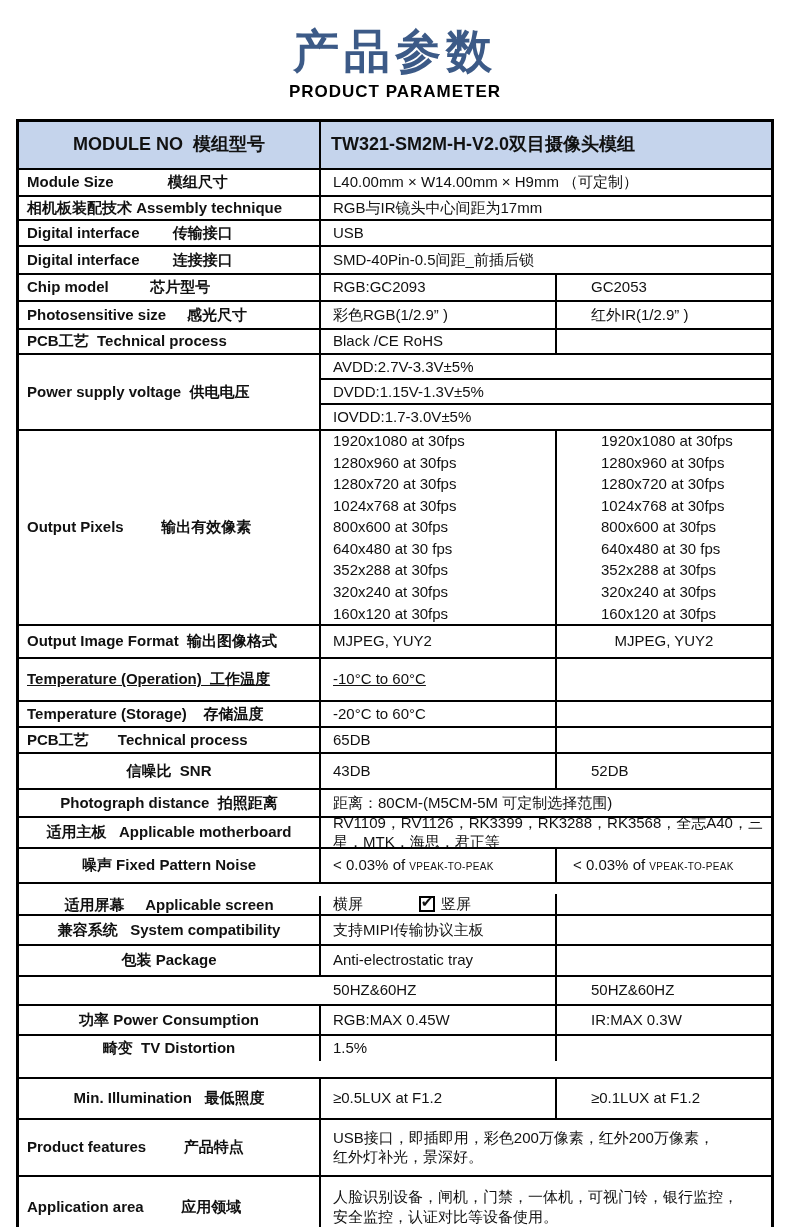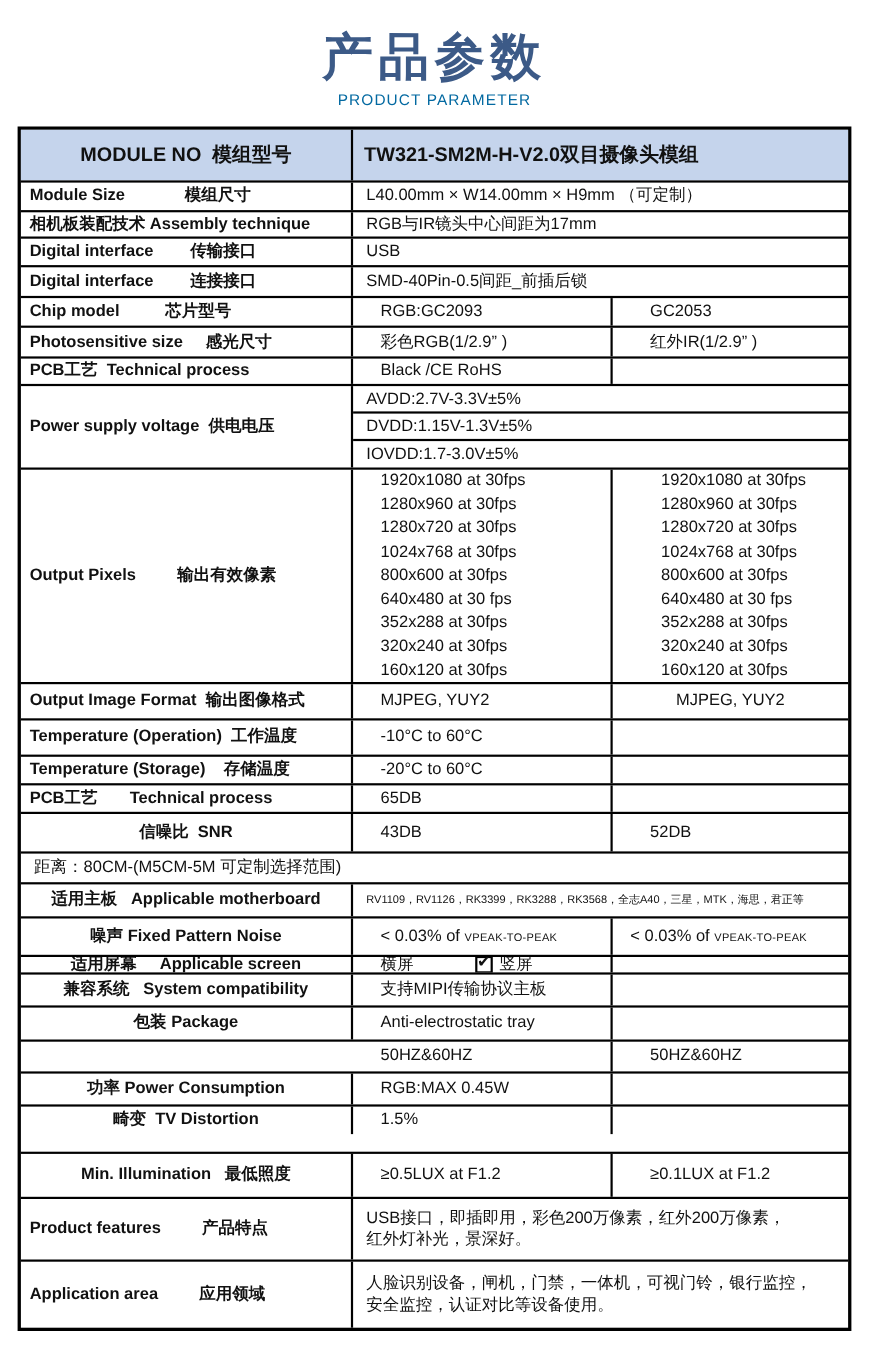--- a/index.html
+++ b/index.html
@@ -8,21 +8,21 @@
     width:790px; height:1227px; margin:0 auto;
     font-family:"Liberation Sans","DejaVu Sans",sans-serif;
     color:#111111;
   }
   .title-wrap { text-align:center; padding-top:26px; }
   .title-zh {
     font-size:46px; font-weight:bold; color:#3c5a87; letter-spacing:5px;
     line-height:1.1;
   }
   .title-en {
-    font-size:14px; font-weight:400; color:#0369a1; letter-spacing:1px;
+    font-size:17px; font-weight:700; color:#000000; letter-spacing:1px;
     margin-top:5px;
   }
   .spec-table {
     width:758px; margin:17px auto 0;
     border:3px solid #000;
   }
   .row { display:flex; border-top:2px solid #000; }
   .row:first-child { border-top:none; }
   .cell { display:flex; align-items:center; overflow:hidden; }
   .label {
@@ -32,21 +32,21 @@
     padding-left:8px; white-space:pre-wrap; line-height:1.15;
   }
   .label.center { justify-content:center; padding-left:0; padding-right:0; text-align:center; }
   .hdr { background:#c5d4ec; }
   .hdr .label { font-size:18px; justify-content:center; padding-left:0; }
   .hdr .value { font-size:18px; font-weight:bold; padding-left:10px; }
   .value {
     flex:1 1 auto; font-size:15px; padding-left:12px;
     white-space:pre-wrap; line-height:1.3;
   }
-  .v1 { width:236px; flex:0 0 236px; border-right:2px solid #000; padding-left:25px; }
+  .v1 { width:236px; flex:0 0 236px; border-right:2px solid #000; padding-left:12px; }
   .v2 { flex:1 1 auto; padding-left:34px; }
   .v2.centered { justify-content:center; padding-left:0; }
   .subwrap { flex:1 1 auto; display:flex; flex-direction:column; }
   .subline {
     flex:1 1 auto; display:flex; align-items:center;
     padding-left:12px; font-size:15px; border-top:2px solid #000;
   }
   .subline:first-child { border-top:none; }
   .multiline { white-space:pre-line; line-height:21.6px; font-size:15px; }
   .multiline.v2 { padding-left:44px; }
@@ -129,53 +129,54 @@
 640x480 at 30 fps
 352x288 at 30fps
 320x240 at 30fps
 160x120 at 30fps</div>
     </div>
     <div class="row" style="height: 33px;">
       <div class="cell label">Output Image Format  输出图像格式</div>
       <div class="cell value v1">MJPEG, YUY2</div>
       <div class="cell value v2 centered">MJPEG, YUY2</div>
     </div>
-    <div class="row" style="height: 33px;">
+    <div class="row" style="height: 43px; text-decoration: underline;">
       <div class="cell label">Temperature (Operation)  工作温度</div>
       <div class="cell value v1">-10°C to 60°C</div>
       <div class="cell value v2"></div>
     </div>
     <div class="row" style="height: 26px;">
       <div class="cell label">Temperature (Storage)    存储温度</div>
       <div class="cell value v1">-20°C to 60°C</div>
       <div class="cell value v2"></div>
     </div>
     <div class="row" style="height: 26px;">
       <div class="cell label">PCB工艺       Technical process</div>
       <div class="cell value v1">65DB</div>
       <div class="cell value v2"></div>
     </div>
     <div class="row" style="height: 36px;">
       <div class="cell label center">信噪比  SNR</div>
       <div class="cell value v1">43DB</div>
       <div class="cell value v2" style="">52DB</div>
     </div>
     <div class="row" style="height: 28px;">
+      <div class="cell label center">Photograph distance  拍照距离</div>
       <div class="cell value">距离：80CM-(M5CM-5M 可定制选择范围)</div>
     </div>
     <div class="row" style="height: 31px;">
       <div class="cell label center">适用主板   Applicable motherboard</div>
-      <div class="cell value" style="font-size: 10px;">RV1109，RV1126，RK3399，RK3288，RK3568，全志A40，三星，MTK，海思，君正等</div>
+      <div class="cell value" style="font-size: 15px;">RV1109，RV1126，RK3399，RK3288，RK3568，全志A40，三星，MTK，海思，君正等</div>
     </div>
     <div class="row" style="height: 35px;">
       <div class="cell label center">噪声 Fixed Pattern Noise</div>
       <div class="cell value v1"><span>&lt; 0.03% of </span><span class="small-caps">VPEAK-TO-PEAK</span></div>
       <div class="cell value v2" style="padding-left: 16px;"><span>&lt; 0.03% of </span><span class="small-caps">VPEAK-TO-PEAK</span></div>
     </div>
-    <div class="row" style="height: 16px;">
+    <div class="row" style="height: 32px; align-items: flex-end;">
       <div class="cell label center">适用屏幕     Applicable screen</div>
       <div class="cell value v1"><span>横屏</span><span class="cbx"><span>✔</span></span><span>竖屏</span></div>
       <div class="cell value v2"></div>
     </div>
     <div class="row" style="height: 30px;">
       <div class="cell label center">兼容系统   System compatibility</div>
       <div class="cell value v1">支持MIPI传输协议主板</div>
       <div class="cell value v2"></div>
     </div>
     <div class="row" style="height: 31px;">
@@ -184,20 +185,21 @@
       <div class="cell value v2"></div>
     </div>
     <div class="row" style="height: 29px;">
       <div class="cell label" style="font-size: 18px; margin-top: 30px;">供电频率  Power supply refresh frequency</div>
       <div class="cell value v1">50HZ&amp;60HZ</div>
       <div class="cell value v2">50HZ&amp;60HZ</div>
     </div>
     <div class="row" style="height: 30px;">
       <div class="cell label center">功率 Power Consumption</div>
       <div class="cell value v1">RGB:MAX 0.45W</div>
+      <div class="cell value v2">IR:MAX 0.3W</div>
     </div>
     <div class="row" style="height: 27px;">
       <div class="cell label center">畸变  TV Distortion</div>
       <div class="cell value v1">1.5%</div>
       <div class="cell value v2"></div>
     </div>
     <div class="row" style="height: 41px; margin-top: 16px;">
       <div class="cell label center">Min. Illumination   最低照度</div>
       <div class="cell value v1">≥0.5LUX at F1.2</div>
       <div class="cell value v2">≥0.1LUX at F1.2</div>

